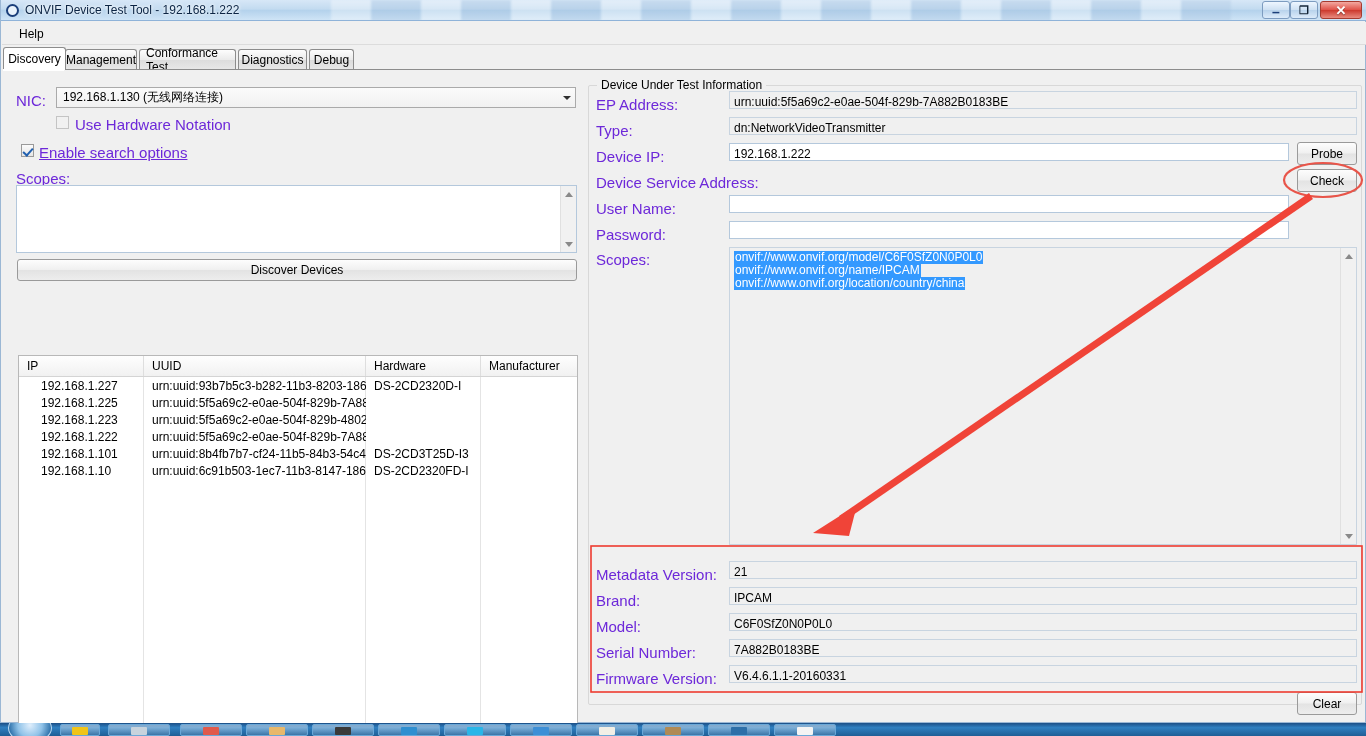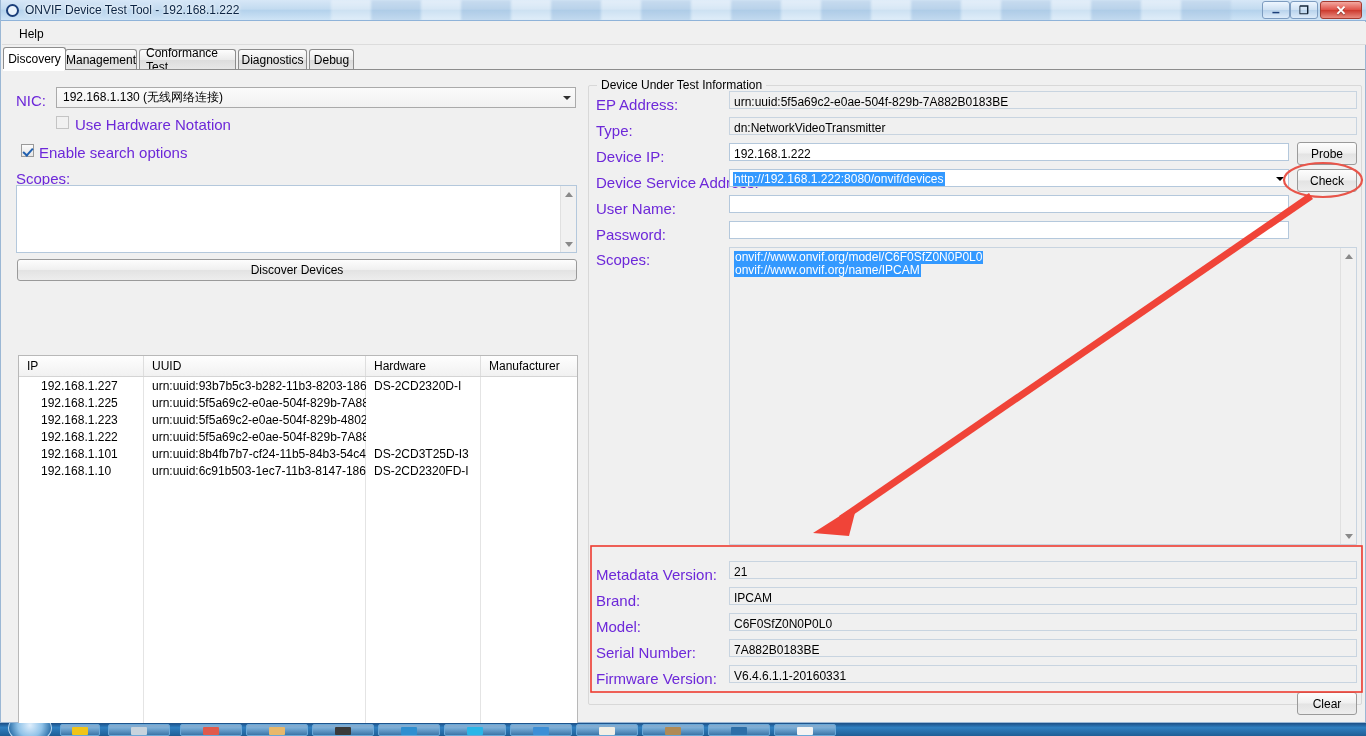--- a/index.html
+++ b/index.html
@@ -313,21 +313,21 @@
       <span>192.168.1.130 (无线网络连接)</span>
       <span class="arrow">
           <i></i>
         </span>
     </div>
 
     <div class="chk-box disabled" style="left:53px; top:46px;"></div>
     <div class="lbl" style="left:72px; top:46px;">Use Hardware Notation</div>
 
     <div class="chk-box checked" style="left:18px; top:74px;"></div>
-    <div class="lbl" style="left:36px; top:74px;">Enable search options</div>
+    <div class="lbl" style="left:36px; top:74px;text-decoration:underline;">Enable search options</div>
 
     <div class="lbl" style="left:13px; top:100px;">Scopes:</div>
     <div class="textbox" style="left:13px; top:115px; width:561px; height:68px; border-color:#b4c8dc;">
       <span></span>
     </div>
     <div class="vscroll" style="left:557px; top:116px; height:66px;">
       <div class="sb-up">
           <i></i>
         </div>
       <div class="sb-down">
@@ -415,40 +415,37 @@
       <span>dn:NetworkVideoTransmitter</span>
     </div>
 
     <div class="textbox single" style="left:145px; top:73px; width:560px;">
       <span>192.168.1.222</span>
     </div>
     <div class="btn" style="left:713px; top:72px; width:60px; height:23px;">
       <span>Probe</span>
     </div>
 
-    <div class="textbox single" style="left:145px; top:99px; width:560px; padding:0;">
-      <span class="sel-inline" style="display:inline-block; margin:2px 0 0 3px; line-height:14px;">http://192.168.1.222:8080/onvif/devices</span>
-      <span style="position:absolute; right:4px; top:7px; display:block; border-left:4px solid transparent; border-right:4px solid transparent; border-top:4px solid #000;"></span>
-    </div>
     <div class="btn" style="left:713px; top:99px; width:60px; height:23px;">
       <span>Check</span>
     </div>
 
     <div class="textbox single" style="left:145px; top:125px; width:560px;">
       <span></span>
     </div>
 
     <div class="textbox single" style="left:145px; top:151px; width:560px;">
       <span></span>
     </div>
 
     <div class="textbox readonly" style="left:145px; top:177px; width:628px; height:298px; padding:3px 4px;">
       <div id="dut-scopes-lines">
           <div style="line-height: 13px; height: 13px;"><span class="sel-line">onvif://www.onvif.org/model/C6F0SfZ0N0P0L0</span></div>
           <div style="line-height: 13px; height: 13px;"><span class="sel-line">onvif://www.onvif.org/name/IPCAM</span></div>
+          <div style="line-height: 13px; height: 13px;"><span class="sel-line">onvif://www.onvif.org/location/country/china</span></div>
         </div>
     </div>
     <div class="vscroll" style="left:756px; top:178px; height:296px;">
       <div class="sb-up">
           <i></i>
         </div>
       <div class="sb-down">
           <i></i>
         </div>
     </div>

